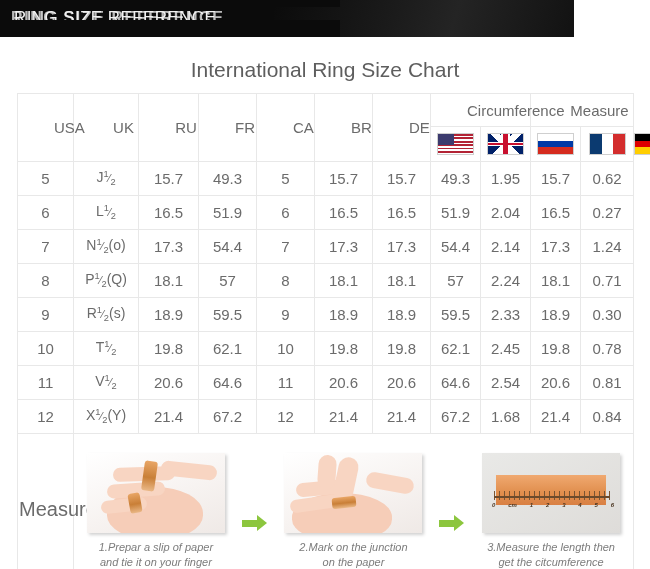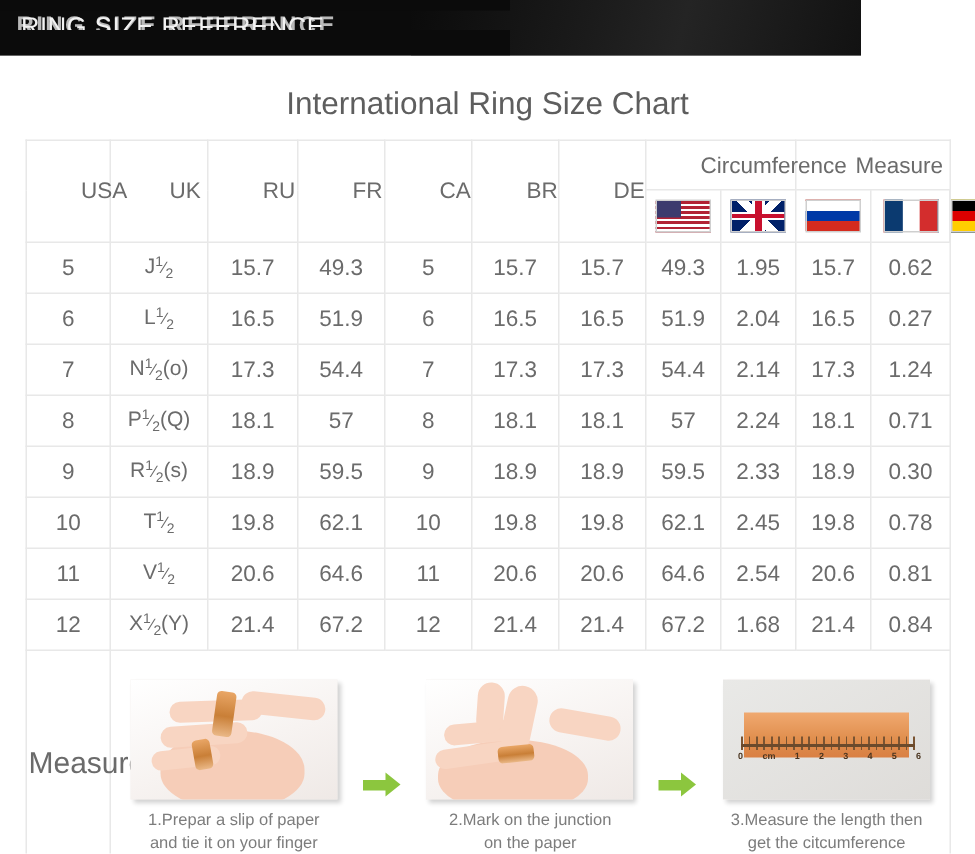--- a/index.html
+++ b/index.html
@@ -244,20 +244,21 @@
   }
   .steps {
     display: flex;
     align-items: flex-start;
     justify-content: space-around;
     padding: 8px 4px 4px 4px;
     box-sizing: border-box;
   }
   .step {
     width: 140px;
+    font-style: italic;
   }
   .photo {
     width: 138px; height: 80px;
     margin: 0 auto;
     position: relative;
     overflow: hidden;
     box-shadow: 2px 2px 3px rgba(0,0,0,.18);
     background: #f6f2f0;
   }
   .caption {

